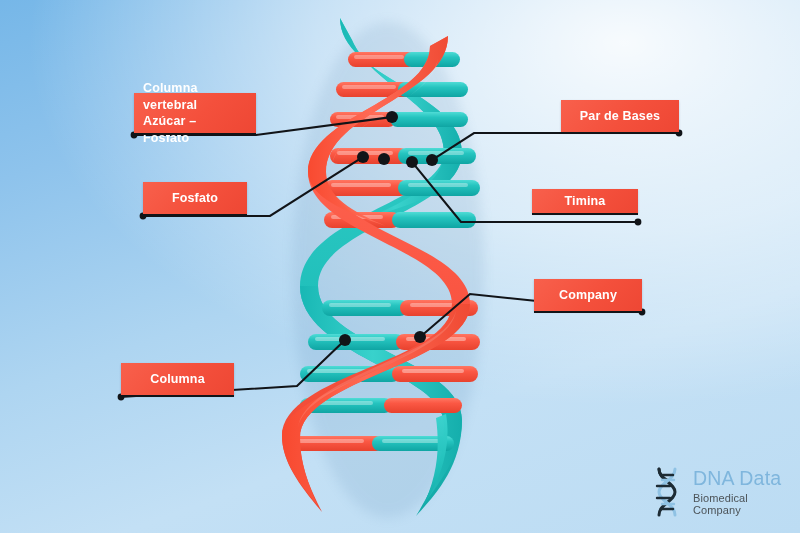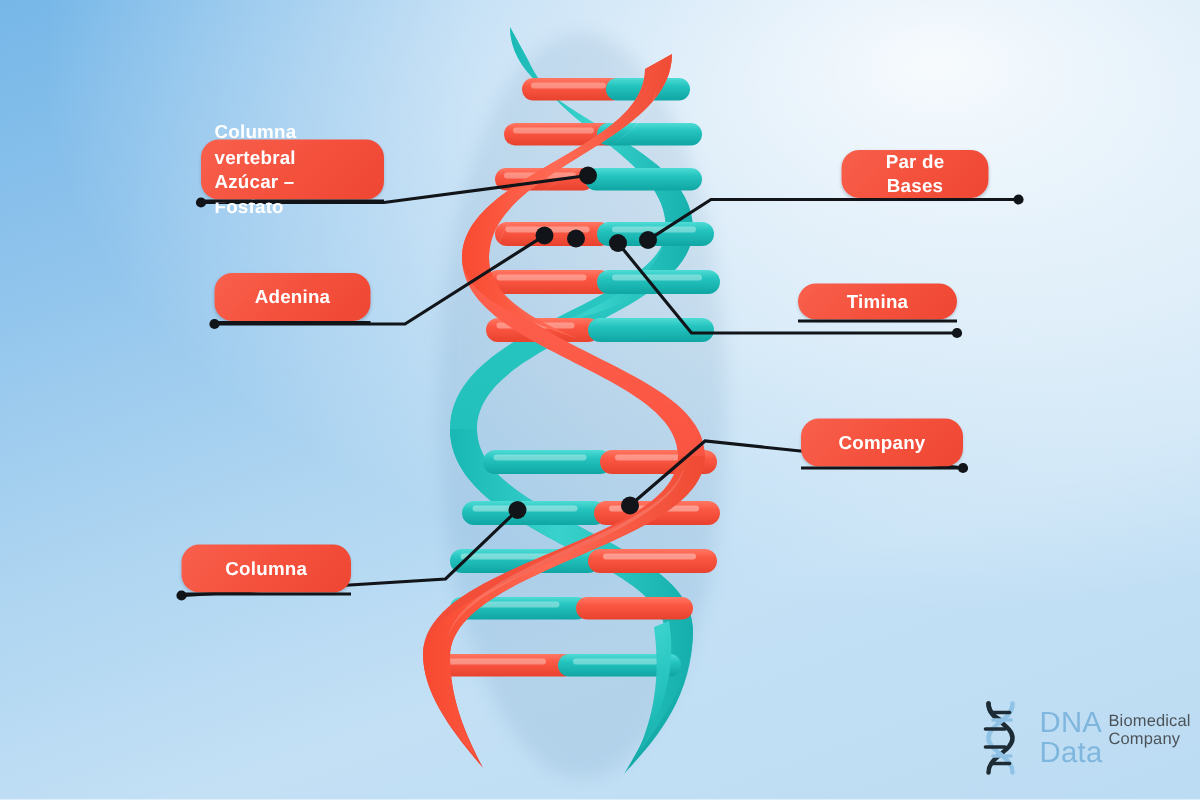--- a/index.html
+++ b/index.html
@@ -25,40 +25,39 @@
     font-weight:700;
     letter-spacing:.15px;
     display:flex;
     align-items:center;
     justify-content:center;
     text-align:center;
     line-height:1.32;
     padding:4px 10px;
     box-shadow:0 1px 2px rgba(30,60,90,.22);
     white-space:pre-line;
-    border-radius:12px;
   }
   .label::after{
     content:"";
     position:absolute;
     left:0; right:0; bottom:-2px;
     height:2px;
     background:#111418;
   }
   .label.l-backbone { left:134px; top:93px;  width:122px; height:40px; text-align:left; justify-content:flex-start; padding-left:9px; }
   .label.l-adenina  { left:143px; top:182px; width:104px; height:32px; }
   .label.l-citosina { left:121px; top:363px; width:113px; height:32px; }
-  .label.l-par      { left:561px; top:100px; width:98px; height:32px; }
+  .label.l-par      { left:561px; top:100px; width:118px; height:32px; }
   .label.l-timina   { left:532px; top:189px; width:106px; height:24px; }
   .label.l-guarina  { left:534px; top:279px; width:108px; height:32px; }
 
   
   #logo { position:absolute; left:648px; top:463px; width:146px; height:58px; display:flex; align-items:center; gap:7px; }
   #logo .logo-mark { width:38px; height:52px; flex:0 0 38px; }
-  #logo .logo-text { display:flex; flex-direction:row; }
+  #logo .logo-text { display:flex; flex-direction:column; }
   #logo .logo-title { font-size:19.5px; color:#7fb6dd; letter-spacing:.2px; line-height:1.05; font-weight:400; }
   #logo .logo-sub { font-size:11px; color:#4c5358; letter-spacing:.1px; margin-top:3px; font-weight:400; }
 </style>
 </head>
 <body>
 
 <div id="stage">
 
   <svg class="svg-layer" viewBox="0 0 800 533" xmlns="http://www.w3.org/2000/svg">
     <defs>
@@ -255,21 +254,21 @@
       <circle cx="143" cy="216" r="3.4"></circle>
       <circle cx="121" cy="397" r="3.4"></circle>
       <circle cx="679" cy="133" r="3.4"></circle>
       <circle cx="638" cy="222" r="3.4"></circle>
       <circle cx="642" cy="312" r="3.4"></circle>
     </g>
   </svg>
 
   <div class="label l-backbone">Columna vertebral
 Azúcar – Fosfato</div>
-  <div class="label l-adenina">Adenina</div>
+  <div class="label l-adenina">Fosfato</div>
   <div class="label l-citosina">Columna</div>
   <div class="label l-par">Par de Bases</div>
   <div class="label l-timina">Timina</div>
   <div class="label l-guarina">Company</div>
 
   <div id="logo">
     <svg class="logo-mark" viewBox="0 0 38 52" xmlns="http://www.w3.org/2000/svg">
       <g stroke="#1d2b34" stroke-width="3" fill="none" stroke-linecap="round">
         <path d="M11 3 C 11 14, 27 17, 27 26 C 27 35, 11 38, 11 49"></path>
         <path d="M11 3 C 11 9, 15 12, 19 14"></path>

